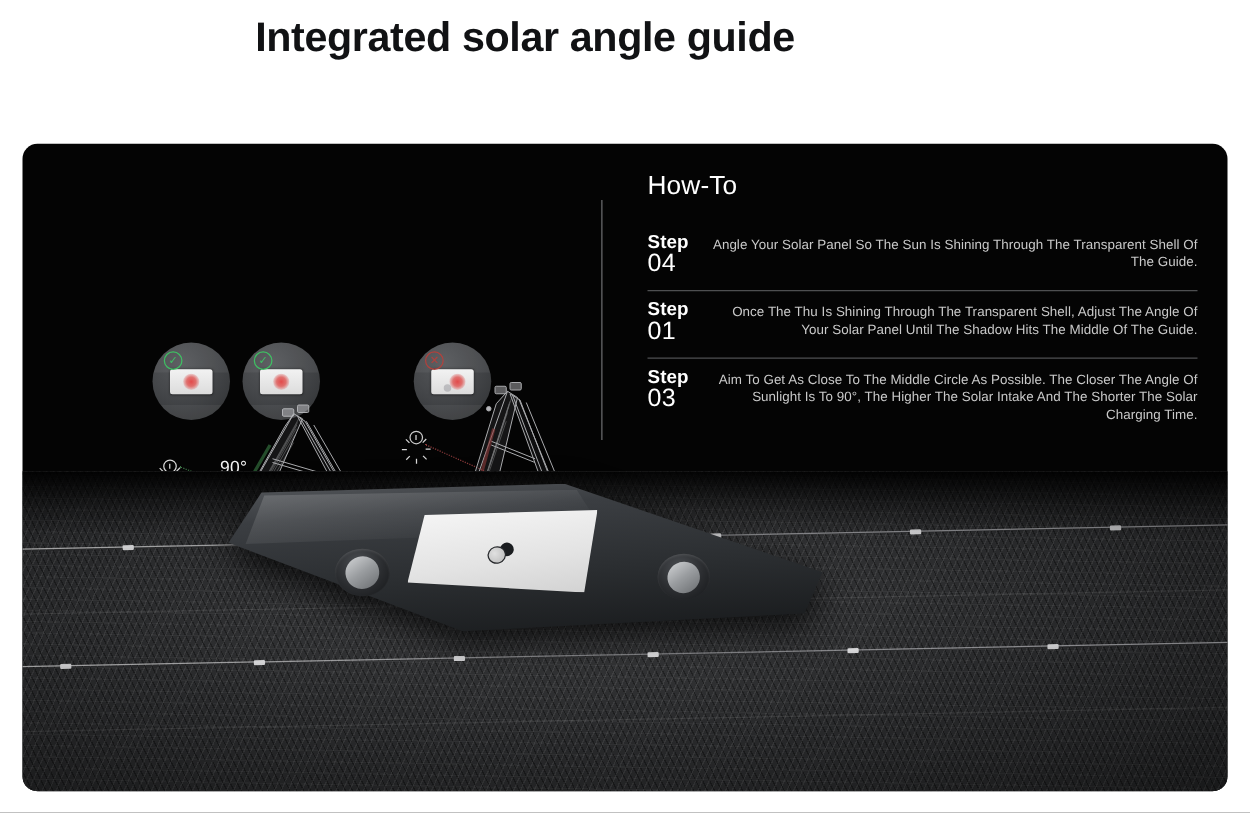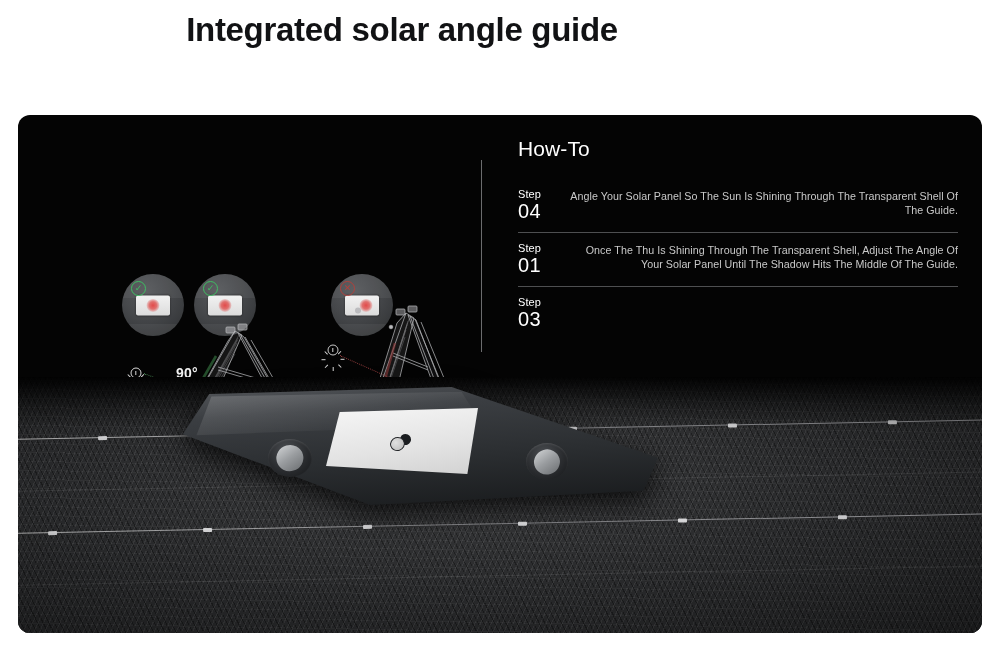--- a/index.html
+++ b/index.html
@@ -5,21 +5,21 @@
 <style>
   * { margin:0; padding:0; box-sizing:border-box; }
   html, body {
     width:1000px; height:650px;
     background:#ffffff;
     font-family:"Liberation Sans", sans-serif;
     overflow:hidden;
   }
 
   
-  .page-header { width:804px; padding-top:6px; text-align:center; }
+  .page-header { width:804px; padding-top:6px; text-align:center;margin-left:18px; }
   .page-title {
     font-size:33px; font-weight:700; color:#111214;
     letter-spacing:-0.3px; line-height:48px;
   }
   .page-subtitle {
     font-size:13.5px; font-weight:400; color:#6f7378;
     line-height:20px; margin-top:10px;
   }
 
   
@@ -97,38 +97,38 @@
   .sun-icon.warm .core { border-color:#c9c9c9; }
 
   
   .ray-line {
     position:absolute; height:0;
     border-top:1.6px dotted #3f7a49; opacity:.95;
   }
   .ray-line.red { border-top-color:#8d3b3b; }
 
   .angle-label {
-    position:absolute; color:#f2f2f2; font-size:14px; font-weight:700;
+    position:absolute; color:#f2f2f2; font-size:14px; font-weight:400;
     letter-spacing:.2px;
   }
 
   
   .panel-wire { position:absolute; }
   .panel-wire svg { display:block; }
 
   
   .howto-title {
     font-size:21px; font-weight:400; color:#ffffff;
     letter-spacing:.1px; margin-bottom:18px;
   }
   .step-row { display:flex; align-items:flex-start; padding:8px 0 9px 0; }
   .step-row + .step-row { border-top:1px solid #4e4f51; }
   .step-num-col { width:44px; flex:0 0 44px; padding-top:1px; }
   .step-word {
-    display:block; font-size:11px; font-weight:400; color:#ffffff;
+    display:block; font-size:15px; font-weight:700; color:#ffffff;
     line-height:12px; letter-spacing:.1px;
   }
   .step-digits {
     display:block; font-size:20px; font-weight:400; color:#ffffff;
     line-height:23px; letter-spacing:.3px;
   }
   .step-text {
     flex:1; font-size:10.7px; line-height:14.2px;
     color:#c9c9c9; padding-top:2px; letter-spacing:.05px;text-align:right;
   }
@@ -373,20 +373,21 @@
         <span class="step-digits">01</span>
       </div>
       <div class="step-text">Once The Thu Is Shining Through The Transparent Shell, Adjust The Angle Of Your Solar Panel Until The Shadow Hits The Middle Of The Guide.</div>
     </div>
 
     <div class="step-row">
       <div class="step-num-col">
         <span class="step-word">Step</span>
         <span class="step-digits">03</span>
       </div>
+      <div class="step-text">Aim To Get As Close To The Middle Circle As Possible. The Closer The Angle Of Sunlight Is To 90°, The Higher The Solar Intake And The Shorter The Solar Charging Time.</div>
     </div>
   </div>
 
   <div class="panel-surface">
     <div class="panel-weave"></div>
 
     <div class="busbar" style="top:52px;">
       <span class="nub" style="left:110px;"></span>
         <span class="nub" style="left:265px;"></span>
       <span class="nub" style="left:425px;"></span>

